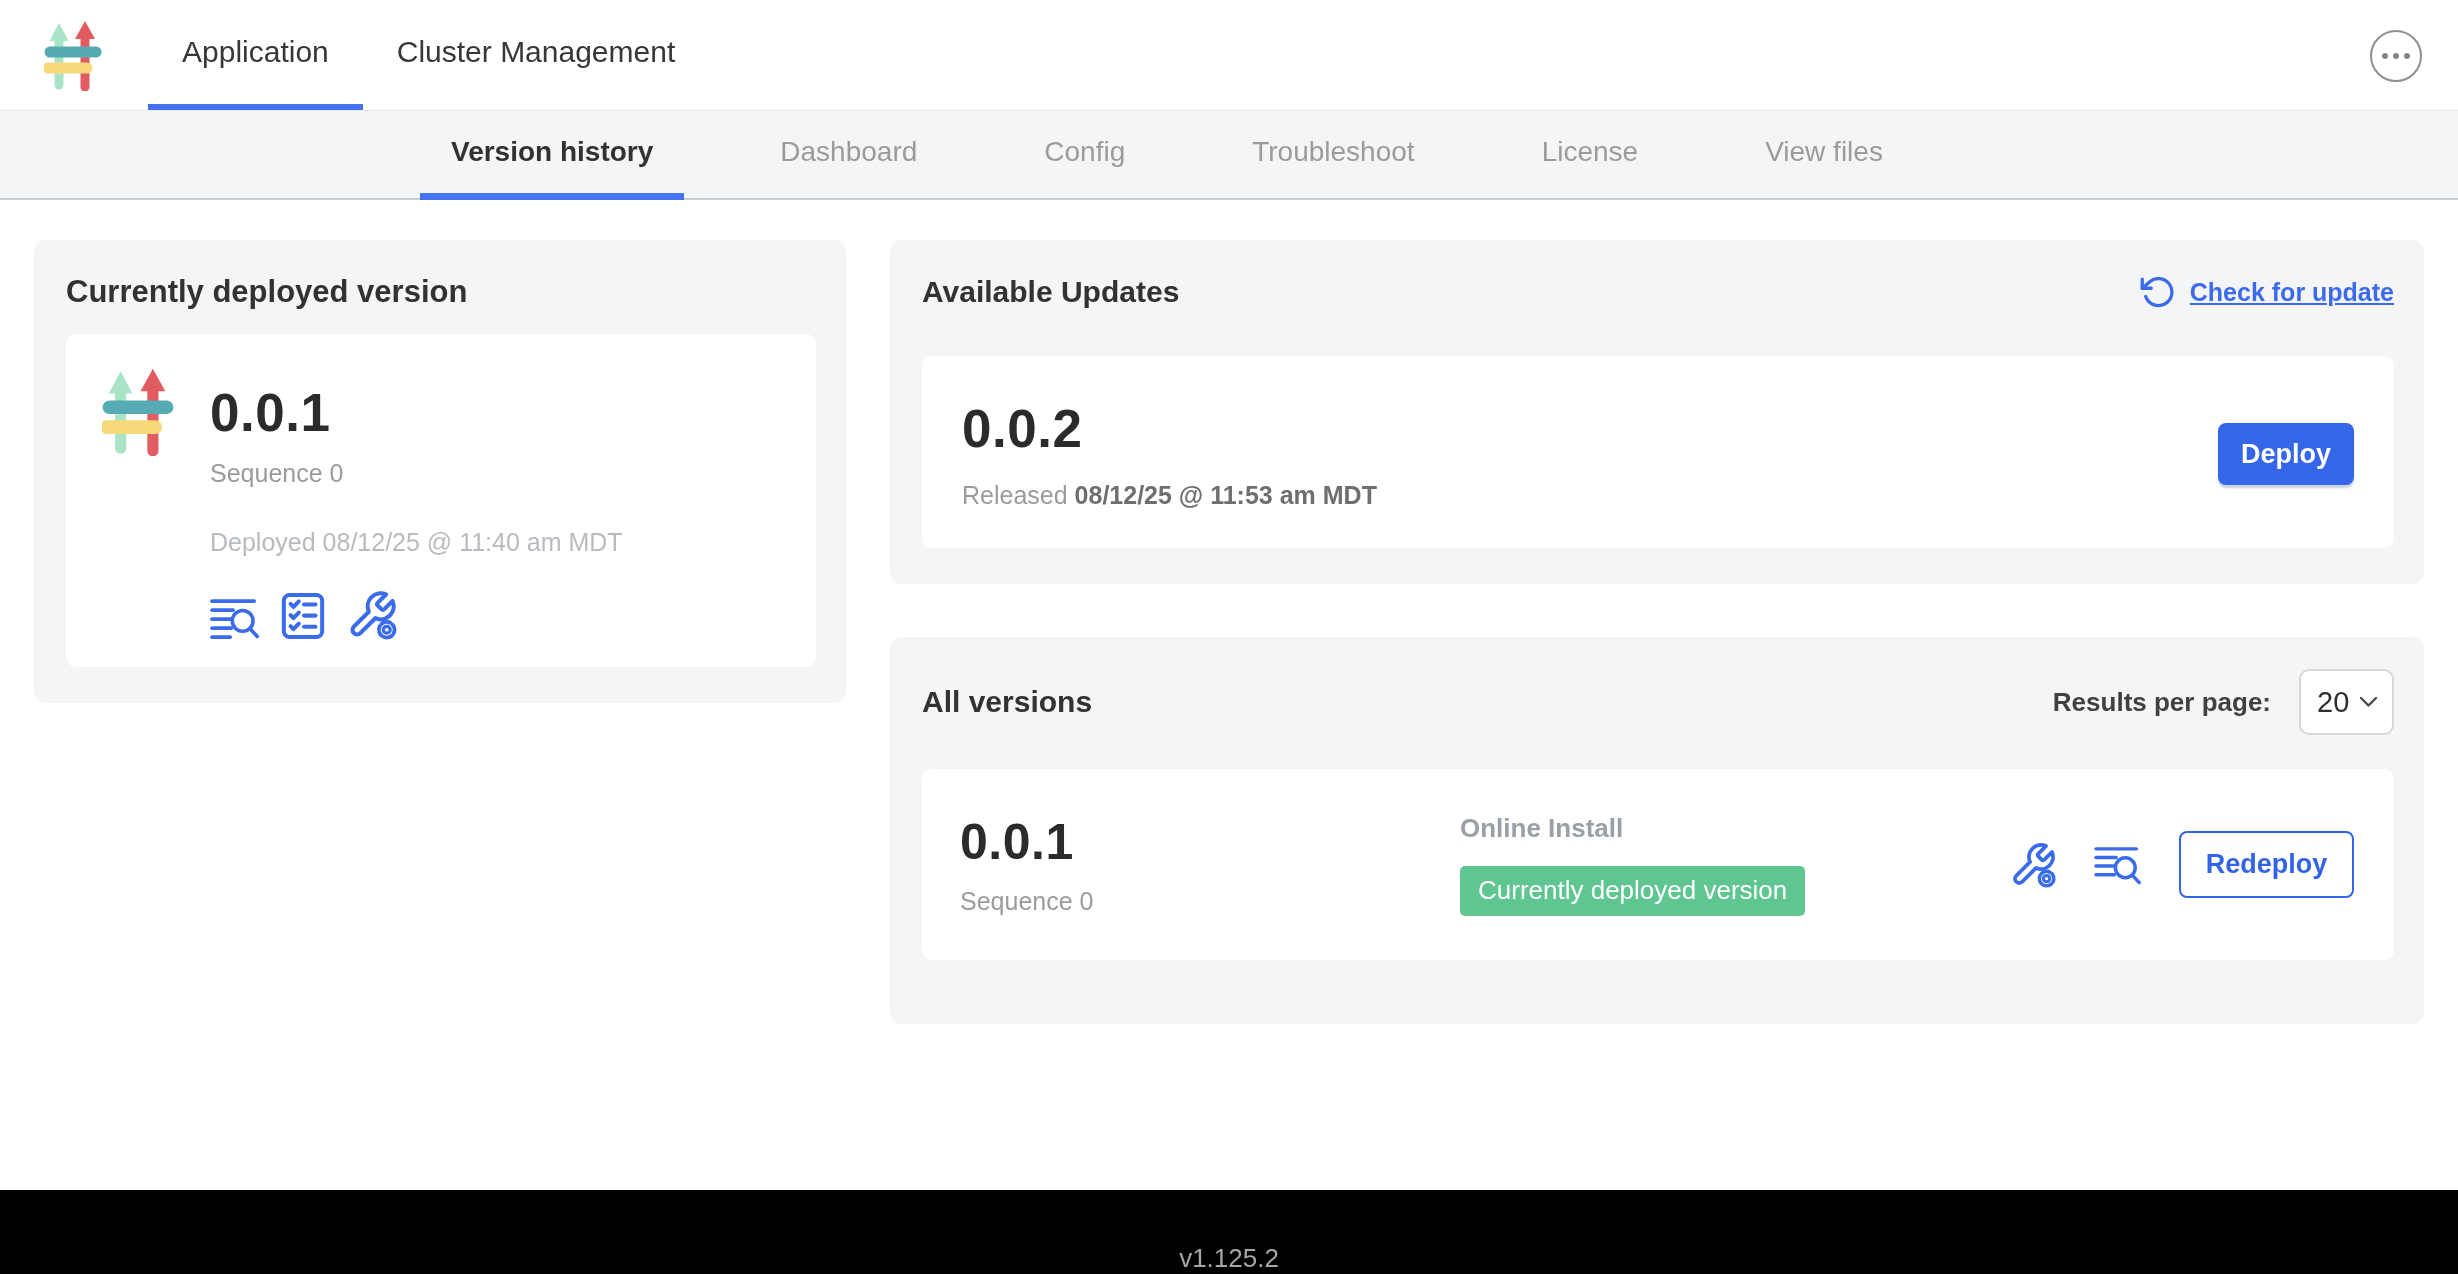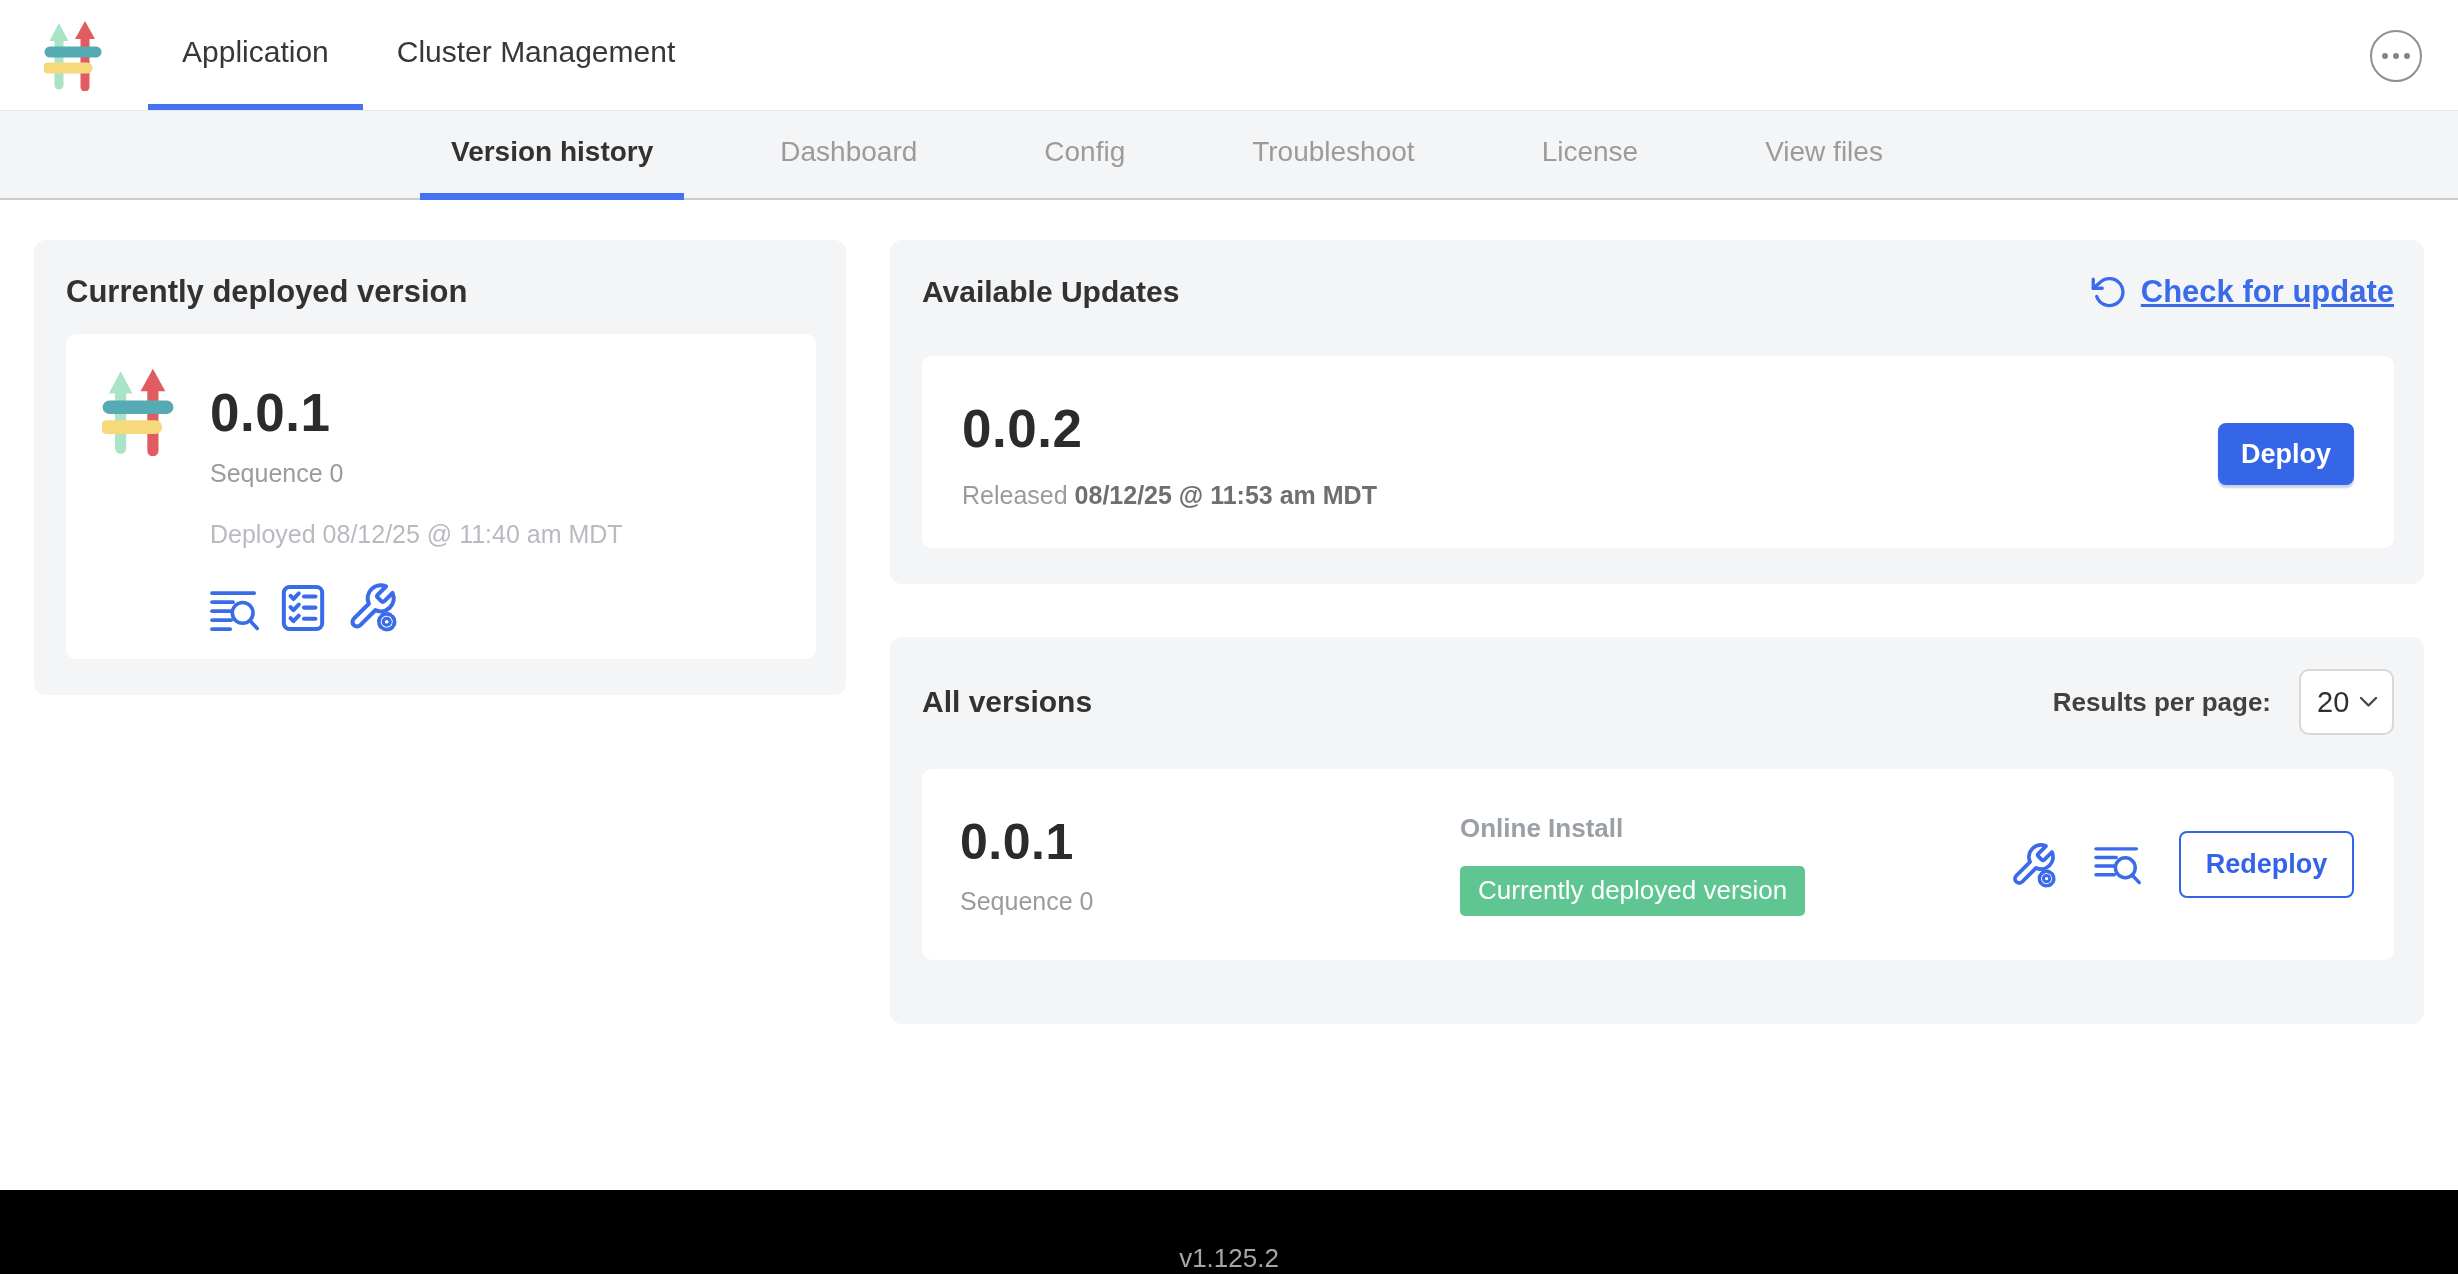--- a/index.html
+++ b/index.html
@@ -27,31 +27,31 @@
   .main { flex:1; display:flex; align-items:flex-start; padding:40px 34px 0 34px; gap:44px; background:#fff; }
   .gray-card { background:#f4f5f7; border-radius:12px; }
   .card-title { font-size:30px; font-weight:700; color:#323232; }
 
   
   .deployed-card { width:812px; flex:none; padding:34px 30px 36px 32px; }
   .deployed-inner { margin-top:24px; background:#fff; border-radius:10px; padding:28px 38px 26px 36px; display:flex; gap:36px; }
   .version-big { font-size:53px; font-weight:800; color:#2b2b2b; letter-spacing:.5px; }
   .deployed-inner .version-big { margin-top:20px; }
   .seq-text { font-size:25px; color:#9b9b9b; margin-top:16px; }
-  .deployed-at { font-size:25px; color:#b7bbc0; margin-top:32px; }
+  .deployed-at { font-size:25px; color:#b7bbc0; margin-top:40px; }
   .icon-row { margin-top:32px; display:flex; align-items:flex-end; gap:20px; }
   .icon-btn { display:inline-flex; cursor:pointer; color:#3a6be8; }
 
   
   .right-col { flex:1; display:flex; flex-direction:column; gap:53px; }
 
   .updates-card { padding:34px 30px 36px 32px; }
   .updates-head { display:flex; align-items:center; justify-content:space-between; }
   .check-link { display:flex; align-items:center; gap:14px; color:#3b6bea; cursor:pointer; }
-  .check-link .link-text { font-size:31px; font-weight:700; text-decoration:underline; }
+  .check-link .link-text { font-size:25px; font-weight:700; text-decoration:underline; }
   .update-inner { margin-top:46px; background:#fff; border-radius:10px; padding:42px 40px 38px 40px; display:flex; align-items:center; justify-content:space-between; }
   .released-line { font-size:25px; color:#9b9b9b; margin-top:22px; }
   .released-line b { color:#6f6f6f; font-weight:700; }
   .btn-primary { background:#3666e8; color:#fff; font-size:27px; font-weight:700; border:none; border-radius:8px; width:136px; height:62px; cursor:pointer; box-shadow:0 3px 2px rgba(40,70,160,.25); font-family:inherit; }
 
   .versions-card { padding:32px 30px 64px 32px; }
   .versions-head { display:flex; align-items:center; justify-content:space-between; }
   .rpp { display:flex; align-items:center; gap:28px; }
   .rpp-label { font-size:26px; font-weight:600; color:#414141; }
   .rpp-select { width:95px; height:66px; background:#fff; border:2px solid #d8d8d8; border-radius:10px; display:flex; align-items:center; justify-content:space-between; padding:0 14px 0 16px; cursor:pointer; }

